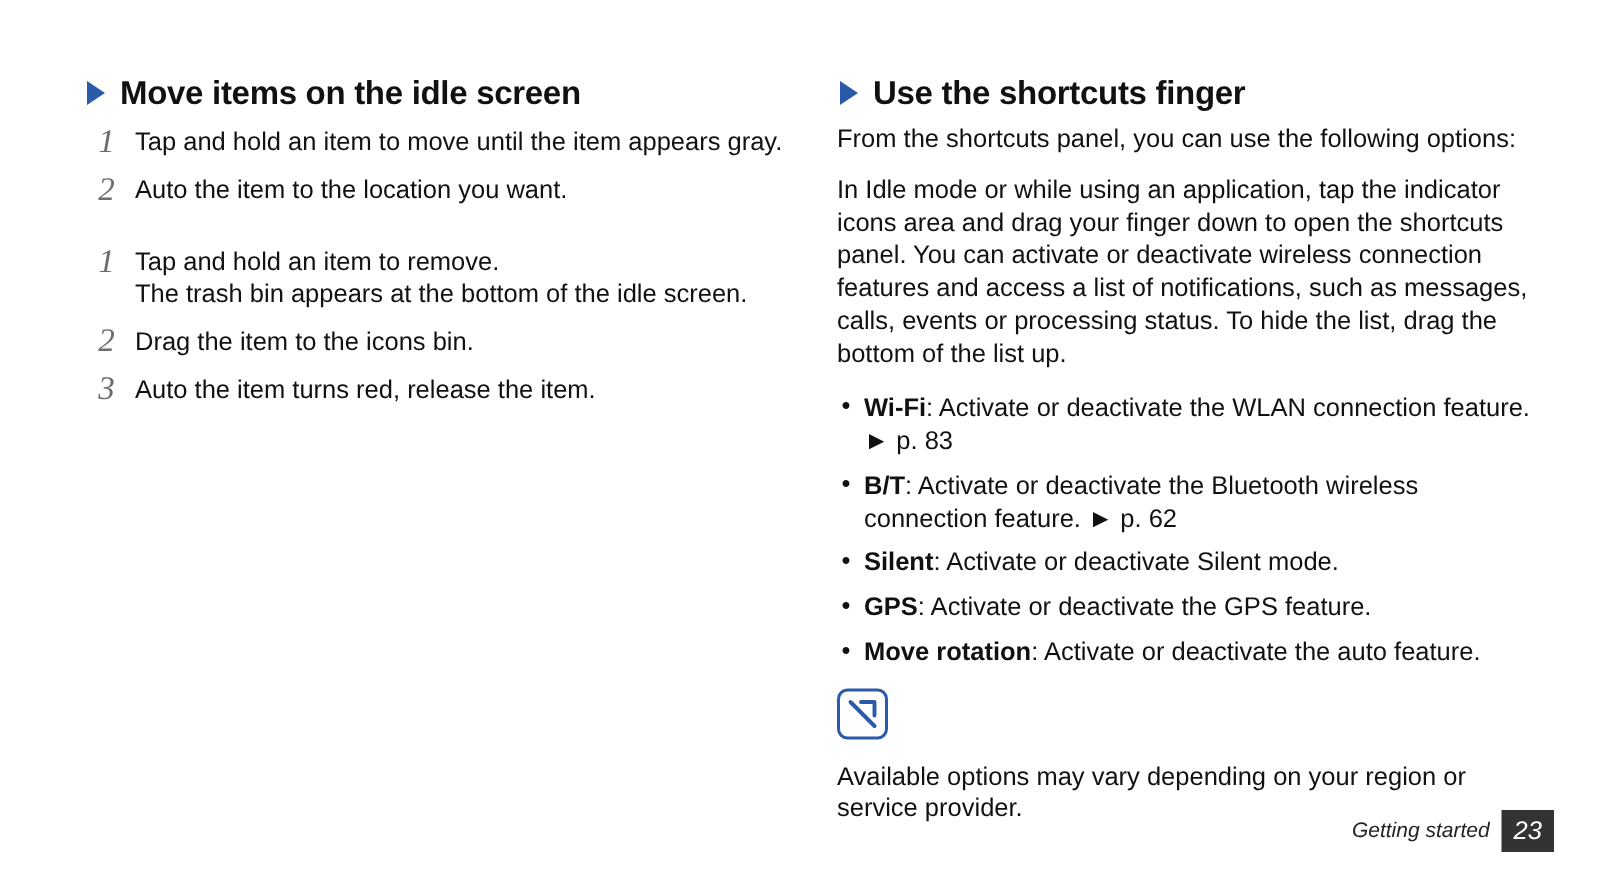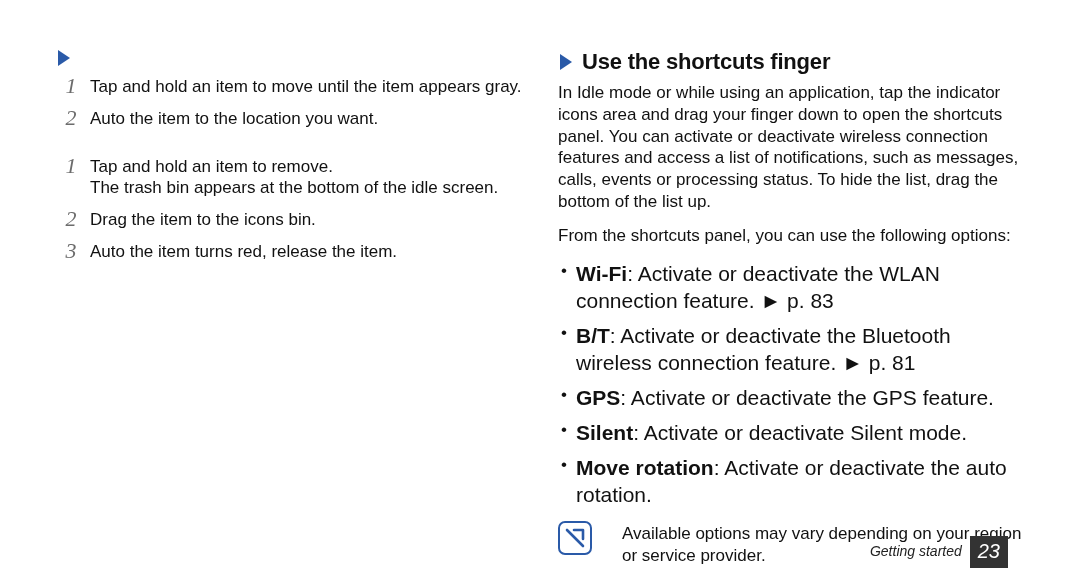--- a/index.html
+++ b/index.html
@@ -69,84 +69,86 @@
     font-size: 17px;
   }
   ul.bullets {
     list-style: none;
     padding: 0;
     margin: 2px 0 8px 0;
   }
   ul.bullets > li {
     position: relative;
     padding: 3px 0 5px 18px;
-    font-size: 21px;
+    font-size: 17px;
   }
   ul.bullets > li::before {
     content: "•";
     position: absolute;
     left: 3px;
     top: 2px;
     font-size: 17px;
   }
   .note-row {
     display: flex;
     align-items: flex-start;
-    gap: 30px;
+    gap: 12px;
     margin-top: 8px;
+    flex-direction: column;
   }
   .note-icon {
     flex: 0 0 auto;
     width: 34px;
     height: 34px;
     border: 2px solid #2a5aa8;
     border-radius: 7px;
     display: flex;
     align-items: center;
     justify-content: center;
     box-sizing: border-box;
   }
   .note-text {
     font-size: 17px;
     padding-top: 2px;
   }
   .footer {
     position: absolute;
-    right: 72px;
+    right: 44px;
     bottom: 18px;
     display: flex;
     align-items: center;
     gap: 8px;
     font-size: 14px;
   }
   .footer-label {
     font-style: italic;
     color: #222;
   }
   .footer-page {
     background: #333333;
     color: #fff;
     padding: 3px 8px;
     font-style: italic;
-    font-size: 20px;
+    font-size: 17px;
   }
 </style>
 </head>
 <body>
 
 <div class="page">
 
   <div class="col">
 
     <div class="section-hdr">
       <span class="chev">
         <svg width="16" height="20" viewBox="0 0 16 20">
             <polygon points="2,2 14,10 2,18" fill="#2a5aa8"></polygon>
           </svg>
       </span>
+      <span>Move items on the idle screen</span>
     </div>
     <ol class="steps">
       <li>Tap and hold an item to move until the item appears gray.</li>
       <li>Auto the item to the location you want.</li>
     </ol>
 
     <ol class="steps">
       <li style="white-space:pre-line">Tap and hold an item to remove.
 The trash bin appears at the bottom of the idle screen.</li>
       <li>Drag the item to the icons bin.</li>
@@ -159,29 +161,29 @@
 
     <div class="section-hdr">
       <span class="chev">
         <svg width="16" height="20" viewBox="0 0 16 20">
             <polygon points="2,2 14,10 2,18" fill="#2a5aa8"></polygon>
           </svg>
       </span>
       <span>Use the shortcuts finger</span>
     </div>
 
+    <p class="para">From the shortcuts panel, you can use the following options:</p>
     <p class="para">In Idle mode or while using an application, tap the indicator icons area and drag your finger down to open the shortcuts panel. You can activate or deactivate wireless connection features and access a list of notifications, such as messages, calls, events or processing status. To hide the list, drag the bottom of the list up.</p>
-    <p class="para">From the shortcuts panel, you can use the following options:</p>
 
     <ul class="bullets">
       <li><b>Wi-Fi</b><span>: Activate or deactivate the WLAN connection feature. ► p. 83</span></li>
-      <li><b>B/T</b><span>: Activate or deactivate the Bluetooth wireless connection feature. ► p. 81</span></li>
+      <li><b>B/T</b><span>: Activate or deactivate the Bluetooth wireless connection feature. ► p. 62</span></li>
+      <li><b>Silent</b><span>: Activate or deactivate Silent mode.</span></li>
       <li><b>GPS</b><span>: Activate or deactivate the GPS feature.</span></li>
-      <li><b>Silent</b><span>: Activate or deactivate Silent mode.</span></li>
-      <li><b>Move rotation</b><span>: Activate or deactivate the auto rotation.</span></li>
+      <li><b>Move rotation</b><span>: Activate or deactivate the auto feature.</span></li>
     </ul>
 
     <div class="note-row">
       <span class="note-icon">
         <svg width="22" height="22" viewBox="0 0 22 22">
           <path d="M3 3 L19 19 M19 3 L19 12 M19 3 L10 3" stroke="#2a5aa8" stroke-width="2.6" fill="none" stroke-linecap="round"></path>
         </svg>
       </span>
       <span class="note-text">Available options may vary depending on your region or service provider.</span>
     </div>

